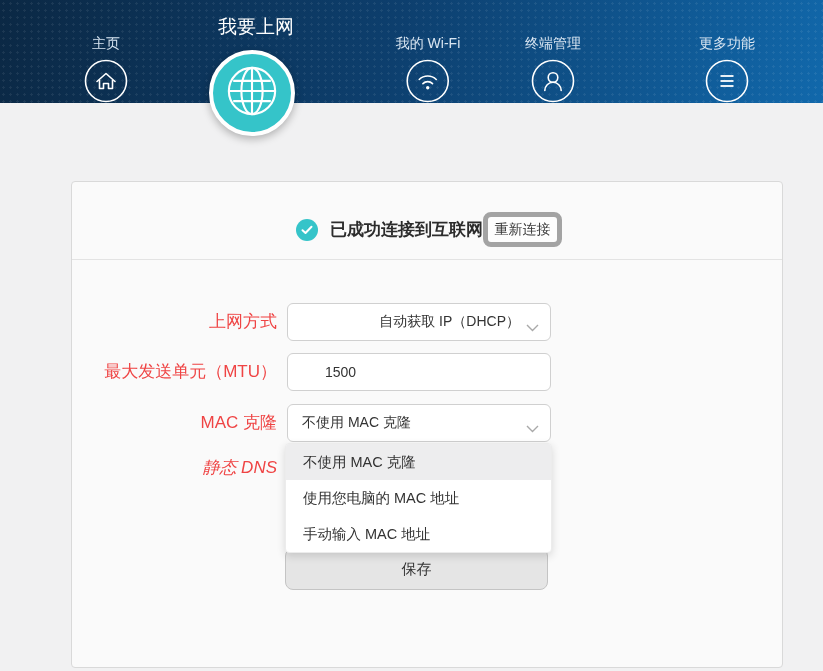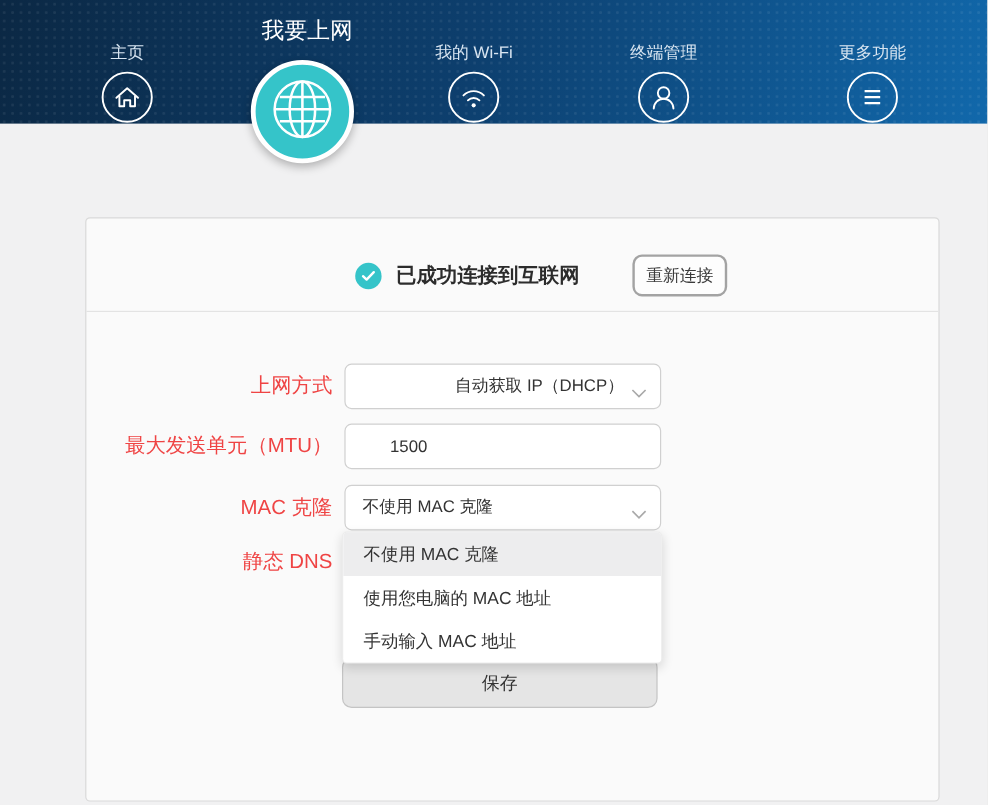--- a/index.html
+++ b/index.html
@@ -43,22 +43,22 @@
     position:absolute; left:224px; top:37px; width:22px; height:22px;
     border-radius:50%; background:#35c4c9;
     display:flex; align-items:center; justify-content:center;
   }
   .status-text {
     position:absolute; left:258px; top:37px; font-size:17px; font-weight:bold;
     color:#2c2c2c; line-height:22px; white-space:nowrap;
   }
   .reconnect-btn {
     position:absolute; left:411px; top:30px; width:79px; height:35px;
-    background:#fdfdfd; border:2px solid #a3a3a3; border-radius:8px;
-    font-size:14px; color:#3a3a3a; font-family:inherit; cursor:pointer;margin-left:44px;
+    background:#fdfdfd; border:5px solid #a3a3a3; border-radius:8px;
+    font-size:14px; color:#3a3a3a; font-family:inherit; cursor:pointer;
   }
   .divider { position:absolute; left:0; top:77px; width:710px; border-top:1px solid #e3e3e3; }
   
   .f-label {
     position:absolute; left:0; width:205px; text-align:right;
     font-size:17px; color:#ef4444; line-height:16px; white-space:nowrap;
   }
   .f-box {
     position:absolute; left:215px; width:264px; height:38px;
     background:#ffffff; border:1px solid #d0d0d0; border-radius:6px;
@@ -109,21 +109,21 @@
           <circle cx="28" cy="28" r="24"></circle>
           <ellipse cx="28" cy="28" rx="11" ry="24"></ellipse>
           <line x1="28" y1="4" x2="28" y2="52"></line>
           <line x1="4" y1="28" x2="52" y2="28"></line>
           <line x1="8.5" y1="17.5" x2="47.5" y2="17.5"></line>
           <line x1="8.5" y1="38.5" x2="47.5" y2="38.5"></line>
         </svg>
       </span>
     </div>
 
-    <div class="nav-item" style="left:395px;text-align:center;">
+    <div class="nav-item" style="left:428px;text-align:center;">
       <span class="nav-label">我的 Wi-Fi</span>
       <span class="nav-ic">
         <svg width="44" height="44" viewBox="0 0 44 44" fill="none" stroke="#ffffff" stroke-width="1.6">
           <circle cx="22" cy="22" r="20.5"></circle>
           <path d="M13.5 20.5 a12 12 0 0 1 17 0" stroke-linecap="round"></path>
           <path d="M17.2 24.6 a6.8 6.8 0 0 1 9.6 0" stroke-linecap="round"></path>
           <circle cx="22" cy="28.8" r="1.7" fill="#ffffff" stroke="none"></circle>
         </svg>
       </span>
     </div>
@@ -181,21 +181,21 @@
     <div class="f-label" style="top:233px;">MAC 克隆</div>
     <div class="f-box" style="top:222px;">
       <span>不使用 MAC 克隆</span>
       <span class="chev">
         <svg width="13" height="8" viewBox="0 0 13 8" fill="none" stroke="#a9a9a9" stroke-width="1.4">
             <path d="M1 1 L6.5 6.5 L12 1"></path>
           </svg>
       </span>
     </div>
 
-    <div class="f-label" style="top:278px;">静态 DNS</div>
+    <div class="f-label" style="top:278px;font-style:italic;">静态 DNS</div>
 
     <button class="save-btn">保存</button>
 
     <div class="dropdown">
       <div class="dd-option selected">不使用 MAC 克隆</div>
       <div class="dd-option">使用您电脑的 MAC 地址</div>
       <div class="dd-option">手动输入 MAC 地址</div>
     </div>
 
   </div>

